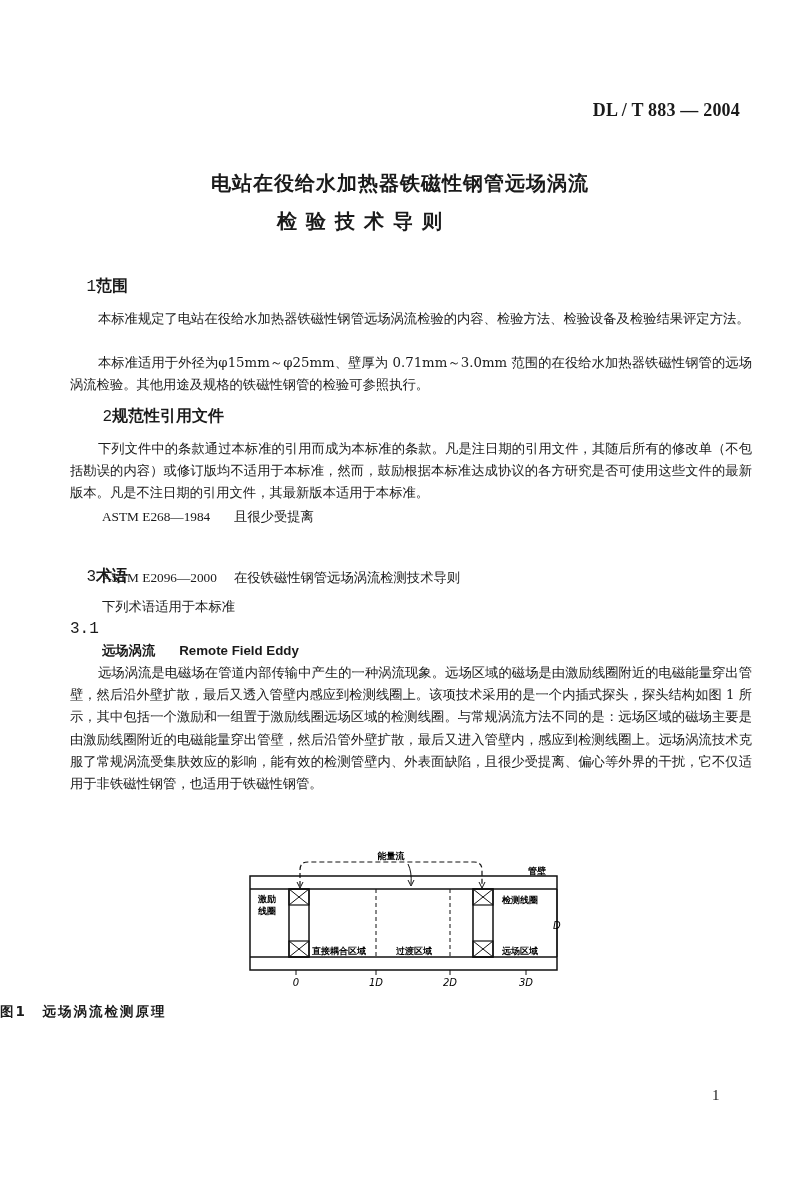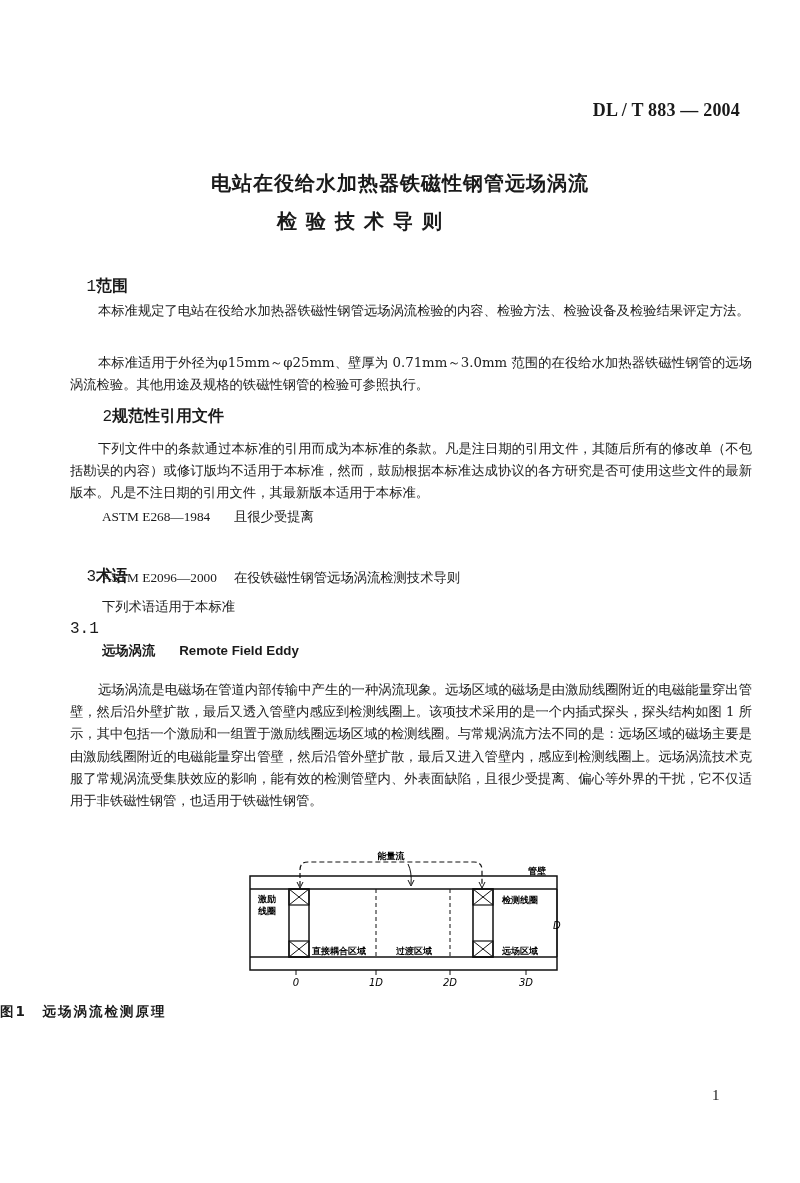--- a/index.html
+++ b/index.html
@@ -43,21 +43,21 @@
 <body>
 
 <div class="abs std-code">DL / T 883 — 2004</div>
 
 <div class="abs title1">电站在役给水加热器铁磁性钢管远场涡流</div>
 <div class="abs title2">检验技术导则</div>
 
 <div class="abs sec-head" style="top:276px;">
   <span class="num">1</span><span>范围</span>
 </div>
-<div class="abs para" style="top:300px;">本标准规定了电站在役给水加热器铁磁性钢管远场涡流检验的内容、检验方法、检验设备及检验结果评定方法。</div>
+<div class="abs para" style="top:308px;">本标准规定了电站在役给水加热器铁磁性钢管远场涡流检验的内容、检验方法、检验设备及检验结果评定方法。</div>
 <div class="abs para" style="top:352px;">本标准适用于外径为φ15mm～φ25mm、壁厚为 0.71mm～3.0mm 范围的在役给水加热器铁磁性钢管的远场涡流检验。其他用途及规格的铁磁性钢管的检验可参照执行。</div>
 
 <div class="abs sec-head" style="top:406px;margin-left:16px;">
   <span class="num">2</span><span>规范性引用文件</span>
 </div>
 <div class="abs para" style="top:438px;">下列文件中的条款通过本标准的引用而成为本标准的条款。凡是注日期的引用文件，其随后所有的修改单（不包括勘误的内容）或修订版均不适用于本标准，然而，鼓励根据本标准达成协议的各方研究是否可使用这些文件的最新版本。凡是不注日期的引用文件，其最新版本适用于本标准。</div>
 <div class="abs ref" style="top:508px;">
   <span class="code">ASTM E268—1984</span><span>且很少受提离</span>
 </div>
 <div class="abs ref" style="top:547px;margin-top:22px;">
@@ -65,21 +65,21 @@
 </div>
 
 <div class="abs sec-head" style="top:566px;">
   <span class="num">3</span><span>术语</span>
 </div>
 <div class="abs ref" style="top:598px;">下列术语适用于本标准</div>
 <div class="abs sec-head" style="top:620px; font-weight:normal;">3.1</div>
 <div class="abs term-line" style="top:642px;">
   <span>远场涡流</span><span class="en">Remote Field Eddy</span>
 </div>
-<div class="abs para" style="top:662px;margin-top:17px;">远场涡流是电磁场在管道内部传输中产生的一种涡流现象。远场区域的磁场是由激励线圈附近的电磁能量穿出管壁，然后沿外壁扩散，最后又透入管壁内感应到检测线圈上。该项技术采用的是一个内插式探头，探头结构如图 1 所示，其中包括一个激励和一组置于激励线圈远场区域的检测线圈。与常规涡流方法不同的是：远场区域的磁场主要是由激励线圈附近的电磁能量穿出管壁，然后沿管外壁扩散，最后又进入管壁内，感应到检测线圈上。远场涡流技术克服了常规涡流受集肤效应的影响，能有效的检测管壁内、外表面缺陷，且很少受提离、偏心等外界的干扰，它不仅适用于非铁磁性钢管，也适用于铁磁性钢管。</div>
+<div class="abs para" style="top:662px;">远场涡流是电磁场在管道内部传输中产生的一种涡流现象。远场区域的磁场是由激励线圈附近的电磁能量穿出管壁，然后沿外壁扩散，最后又透入管壁内感应到检测线圈上。该项技术采用的是一个内插式探头，探头结构如图 1 所示，其中包括一个激励和一组置于激励线圈远场区域的检测线圈。与常规涡流方法不同的是：远场区域的磁场主要是由激励线圈附近的电磁能量穿出管壁，然后沿管外壁扩散，最后又进入管壁内，感应到检测线圈上。远场涡流技术克服了常规涡流受集肤效应的影响，能有效的检测管壁内、外表面缺陷，且很少受提离、偏心等外界的干扰，它不仅适用于非铁磁性钢管，也适用于铁磁性钢管。</div>
 
 <svg class="abs" style="left:0; top:0;" width="800" height="1183">
 
   <rect x="250" y="876" width="307" height="94" fill="none" stroke="#111" stroke-width="1.5"></rect>
 
   <line x1="250" y1="889" x2="557" y2="889" stroke="#111" stroke-width="1.5"></line>
   <line x1="250" y1="957" x2="557" y2="957" stroke="#111" stroke-width="1.5"></line>
 
   <g>
     <rect x="289" y="889" width="20" height="68" fill="none" stroke="#111" stroke-width="1.5"></rect>

